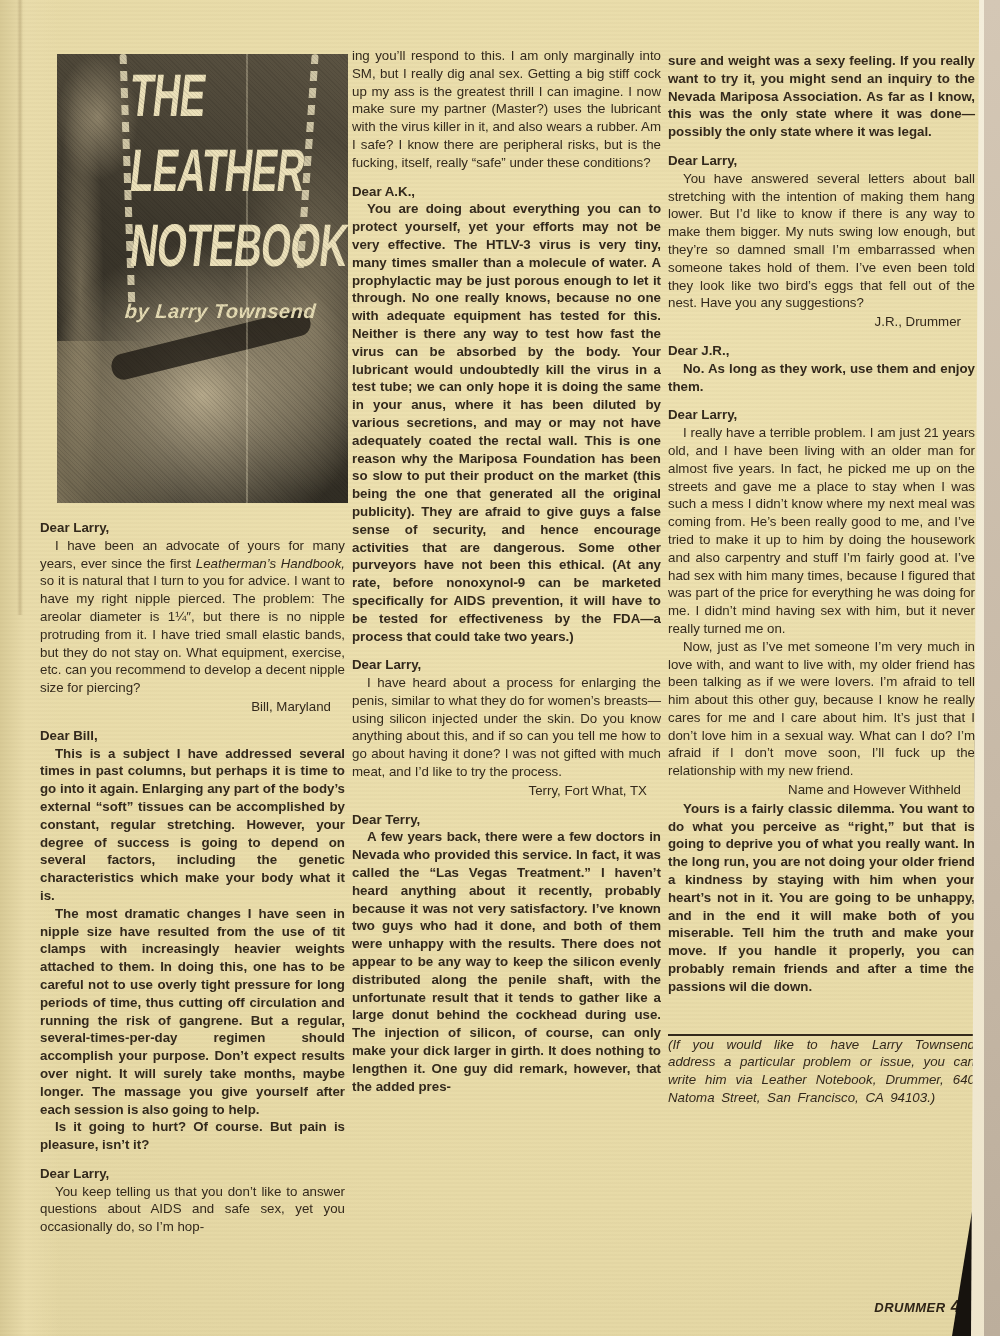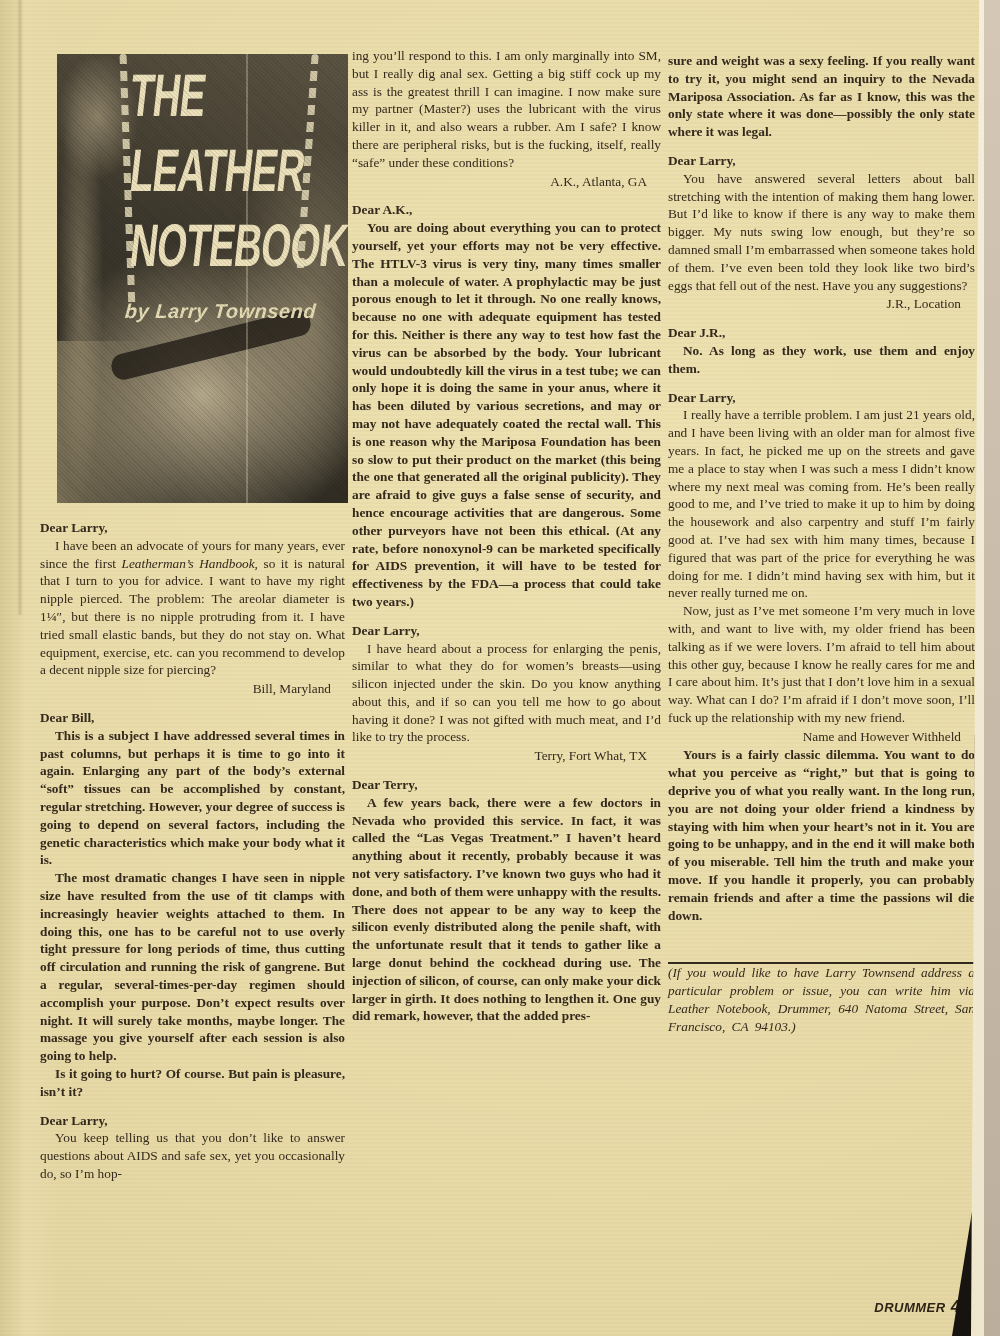--- a/index.html
+++ b/index.html
@@ -50,21 +50,21 @@
     transform:rotate(-14deg);border-radius:12px;}
   .crease{position:absolute;left:65%;top:0;width:2px;height:100%;background:rgba(242,232,200,.30);}
   .mast-title{position:absolute;left:70px;top:12px;}
   .title-line{display:block;font-weight:bold;font-size:60px;line-height:1;margin-bottom:15px;
     color:#ece1ba;letter-spacing:-1px;white-space:nowrap;
     transform:scaleX(.64) skewX(-10deg);transform-origin:0 100%;}
   .byline{position:absolute;left:68px;top:246px;font-size:20px;font-weight:bold;font-style:italic;
     color:#e6dcb4;letter-spacing:.5px;transform:skewX(-4deg);}
 
   
-  .col{position:absolute;font-size:13.3px;line-height:17.8px;font-family:Liberation Serif, serif;}
+  .col{position:absolute;font-size:13.3px;line-height:17.8px;}
   .col1{left:40px;top:508px;width:305px;}
   .col2{left:352px;top:47px;width:309px;}
   .col3{left:668px;top:52px;width:307px;}
   .blk{margin:0;}
   .sal{font-weight:bold;margin-top:11px;}
   .q,.a{text-align:justify;text-indent:15px;}
   .qc,.ac{text-align:justify;}
   .a,.ac{font-weight:bold;}
   .sig{text-align:right;padding-right:14px;margin:1px 0;}
   .note{font-style:italic;text-align:justify;word-spacing:3px;margin-top:38px;
@@ -102,34 +102,33 @@
       <p class="blk sig">Bill, Maryland</p>
       <p class="blk sal">Dear Bill,</p>
       <p class="blk a">This is a subject I have addressed several times in past columns, but perhaps it is time to go into it again. Enlarging any part of the body’s external “soft” tissues can be accomplished by constant, regular stretching. However, your degree of success is going to depend on several factors, including the genetic characteristics which make your body what it is.</p>
       <p class="blk a">The most dramatic changes I have seen in nipple size have resulted from the use of tit clamps with increasingly heavier weights attached to them. In doing this, one has to be careful not to use overly tight pressure for long periods of time, thus cutting off circulation and running the risk of gangrene. But a regular, several-times-per-day regimen should accomplish your purpose. Don’t expect results over night. It will surely take months, maybe longer. The massage you give yourself after each session is also going to help.</p>
       <p class="blk a">Is it going to hurt? Of course. But pain is pleasure, isn’t it?</p>
       <p class="blk sal">Dear Larry,</p>
       <p class="blk q">You keep telling us that you don’t like to answer questions about AIDS and safe sex, yet you occasionally do, so I’m hop-</p>
     </div>
   <div class="col col2">
       <p class="blk qc">ing you’ll respond to this. I am only marginally into SM, but I really dig anal sex. Getting a big stiff cock up my ass is the greatest thrill I can imagine. I now make sure my partner (Master?) uses the lubricant with the virus killer in it, and also wears a rubber. Am I safe? I know there are peripheral risks, but is the fucking, itself, really “safe” under these conditions?</p>
-      <p class="blk sig">A.K., Atlanta, GA</p>
       <p class="blk sal">Dear A.K.,</p>
       <p class="blk a">You are doing about everything you can to protect yourself, yet your efforts may not be very effective. The HTLV-3 virus is very tiny, many times smaller than a molecule of water. A prophylactic may be just porous enough to let it through. No one really knows, because no one with adequate equipment has tested for this. Neither is there any way to test how fast the virus can be absorbed by the body. Your lubricant would undoubtedly kill the virus in a test tube; we can only hope it is doing the same in your anus, where it has been diluted by various secretions, and may or may not have adequately coated the rectal wall. This is one reason why the Mariposa Foundation has been so slow to put their product on the market (this being the one that generated all the original publicity). They are afraid to give guys a false sense of security, and hence encourage activities that are dangerous. Some other purveyors have not been this ethical. (At any rate, before nonoxynol-9 can be marketed specifically for AIDS prevention, it will have to be tested for effectiveness by the FDA—a process that could take two years.)</p>
       <p class="blk sal">Dear Larry,</p>
       <p class="blk q">I have heard about a process for enlarging the penis, similar to what they do for women’s breasts—using silicon injected under the skin. Do you know anything about this, and if so can you tell me how to go about having it done? I was not gifted with much meat, and I’d like to try the process.</p>
       <p class="blk sig">Terry, Fort What, TX</p>
       <p class="blk sal">Dear Terry,</p>
       <p class="blk a">A few years back, there were a few doctors in Nevada who provided this service. In fact, it was called the “Las Vegas Treatment.” I haven’t heard anything about it recently, probably because it was not very satisfactory. I’ve known two guys who had it done, and both of them were unhappy with the results. There does not appear to be any way to keep the silicon evenly distributed along the penile shaft, with the unfortunate result that it tends to gather like a large donut behind the cockhead during use. The injection of silicon, of course, can only make your dick larger in girth. It does nothing to lengthen it. One guy did remark, however, that the added pres-</p>
     </div>
   <div class="col col3">
       <p class="blk ac">sure and weight was a sexy feeling. If you really want to try it, you might send an inquiry to the Nevada Mariposa Association. As far as I know, this was the only state where it was done—possibly the only state where it was legal.</p>
       <p class="blk sal">Dear Larry,</p>
       <p class="blk q">You have answered several letters about ball stretching with the intention of making them hang lower. But I’d like to know if there is any way to make them bigger. My nuts swing low enough, but they’re so damned small I’m embarrassed when someone takes hold of them. I’ve even been told they look like two bird’s eggs that fell out of the nest. Have you any suggestions?</p>
-      <p class="blk sig">J.R., Location</p>
+      <p class="blk sig">J.R., Drummer</p>
       <p class="blk sal">Dear J.R.,</p>
       <p class="blk a">No. As long as they work, use them and enjoy them.</p>
       <p class="blk sal">Dear Larry,</p>
       <p class="blk q">I really have a terrible problem. I am just 21 years old, and I have been living with an older man for almost five years. In fact, he picked me up on the streets and gave me a place to stay when I was such a mess I didn’t know where my next meal was coming from. He’s been really good to me, and I’ve tried to make it up to him by doing the housework and also carpentry and stuff I’m fairly good at. I’ve had sex with him many times, because I figured that was part of the price for everything he was doing for me. I didn’t mind having sex with him, but it never really turned me on.</p>
       <p class="blk q">Now, just as I’ve met someone I’m very much in love with, and want to live with, my older friend has been talking as if we were lovers. I’m afraid to tell him about this other guy, because I know he really cares for me and I care about him. It’s just that I don’t love him in a sexual way. What can I do? I’m afraid if I don’t move soon, I’ll fuck up the relationship with my new friend.</p>
       <p class="blk sig">Name and However Withheld</p>
       <p class="blk a">Yours is a fairly classic dilemma. You want to do what you perceive as “right,” but that is going to deprive you of what you really want. In the long run, you are not doing your older friend a kindness by staying with him when your heart’s not in it. You are going to be unhappy, and in the end it will make both of you miserable. Tell him the truth and make your move. If you handle it properly, you can probably remain friends and after a time the passions wil die down.</p>
       <p class="blk note">(If you would like to have Larry Townsend address a particular problem or issue, you can write him via Leather Notebook, Drummer, 640 Natoma Street, San Francisco, CA 94103.)</p>
     </div>
 

